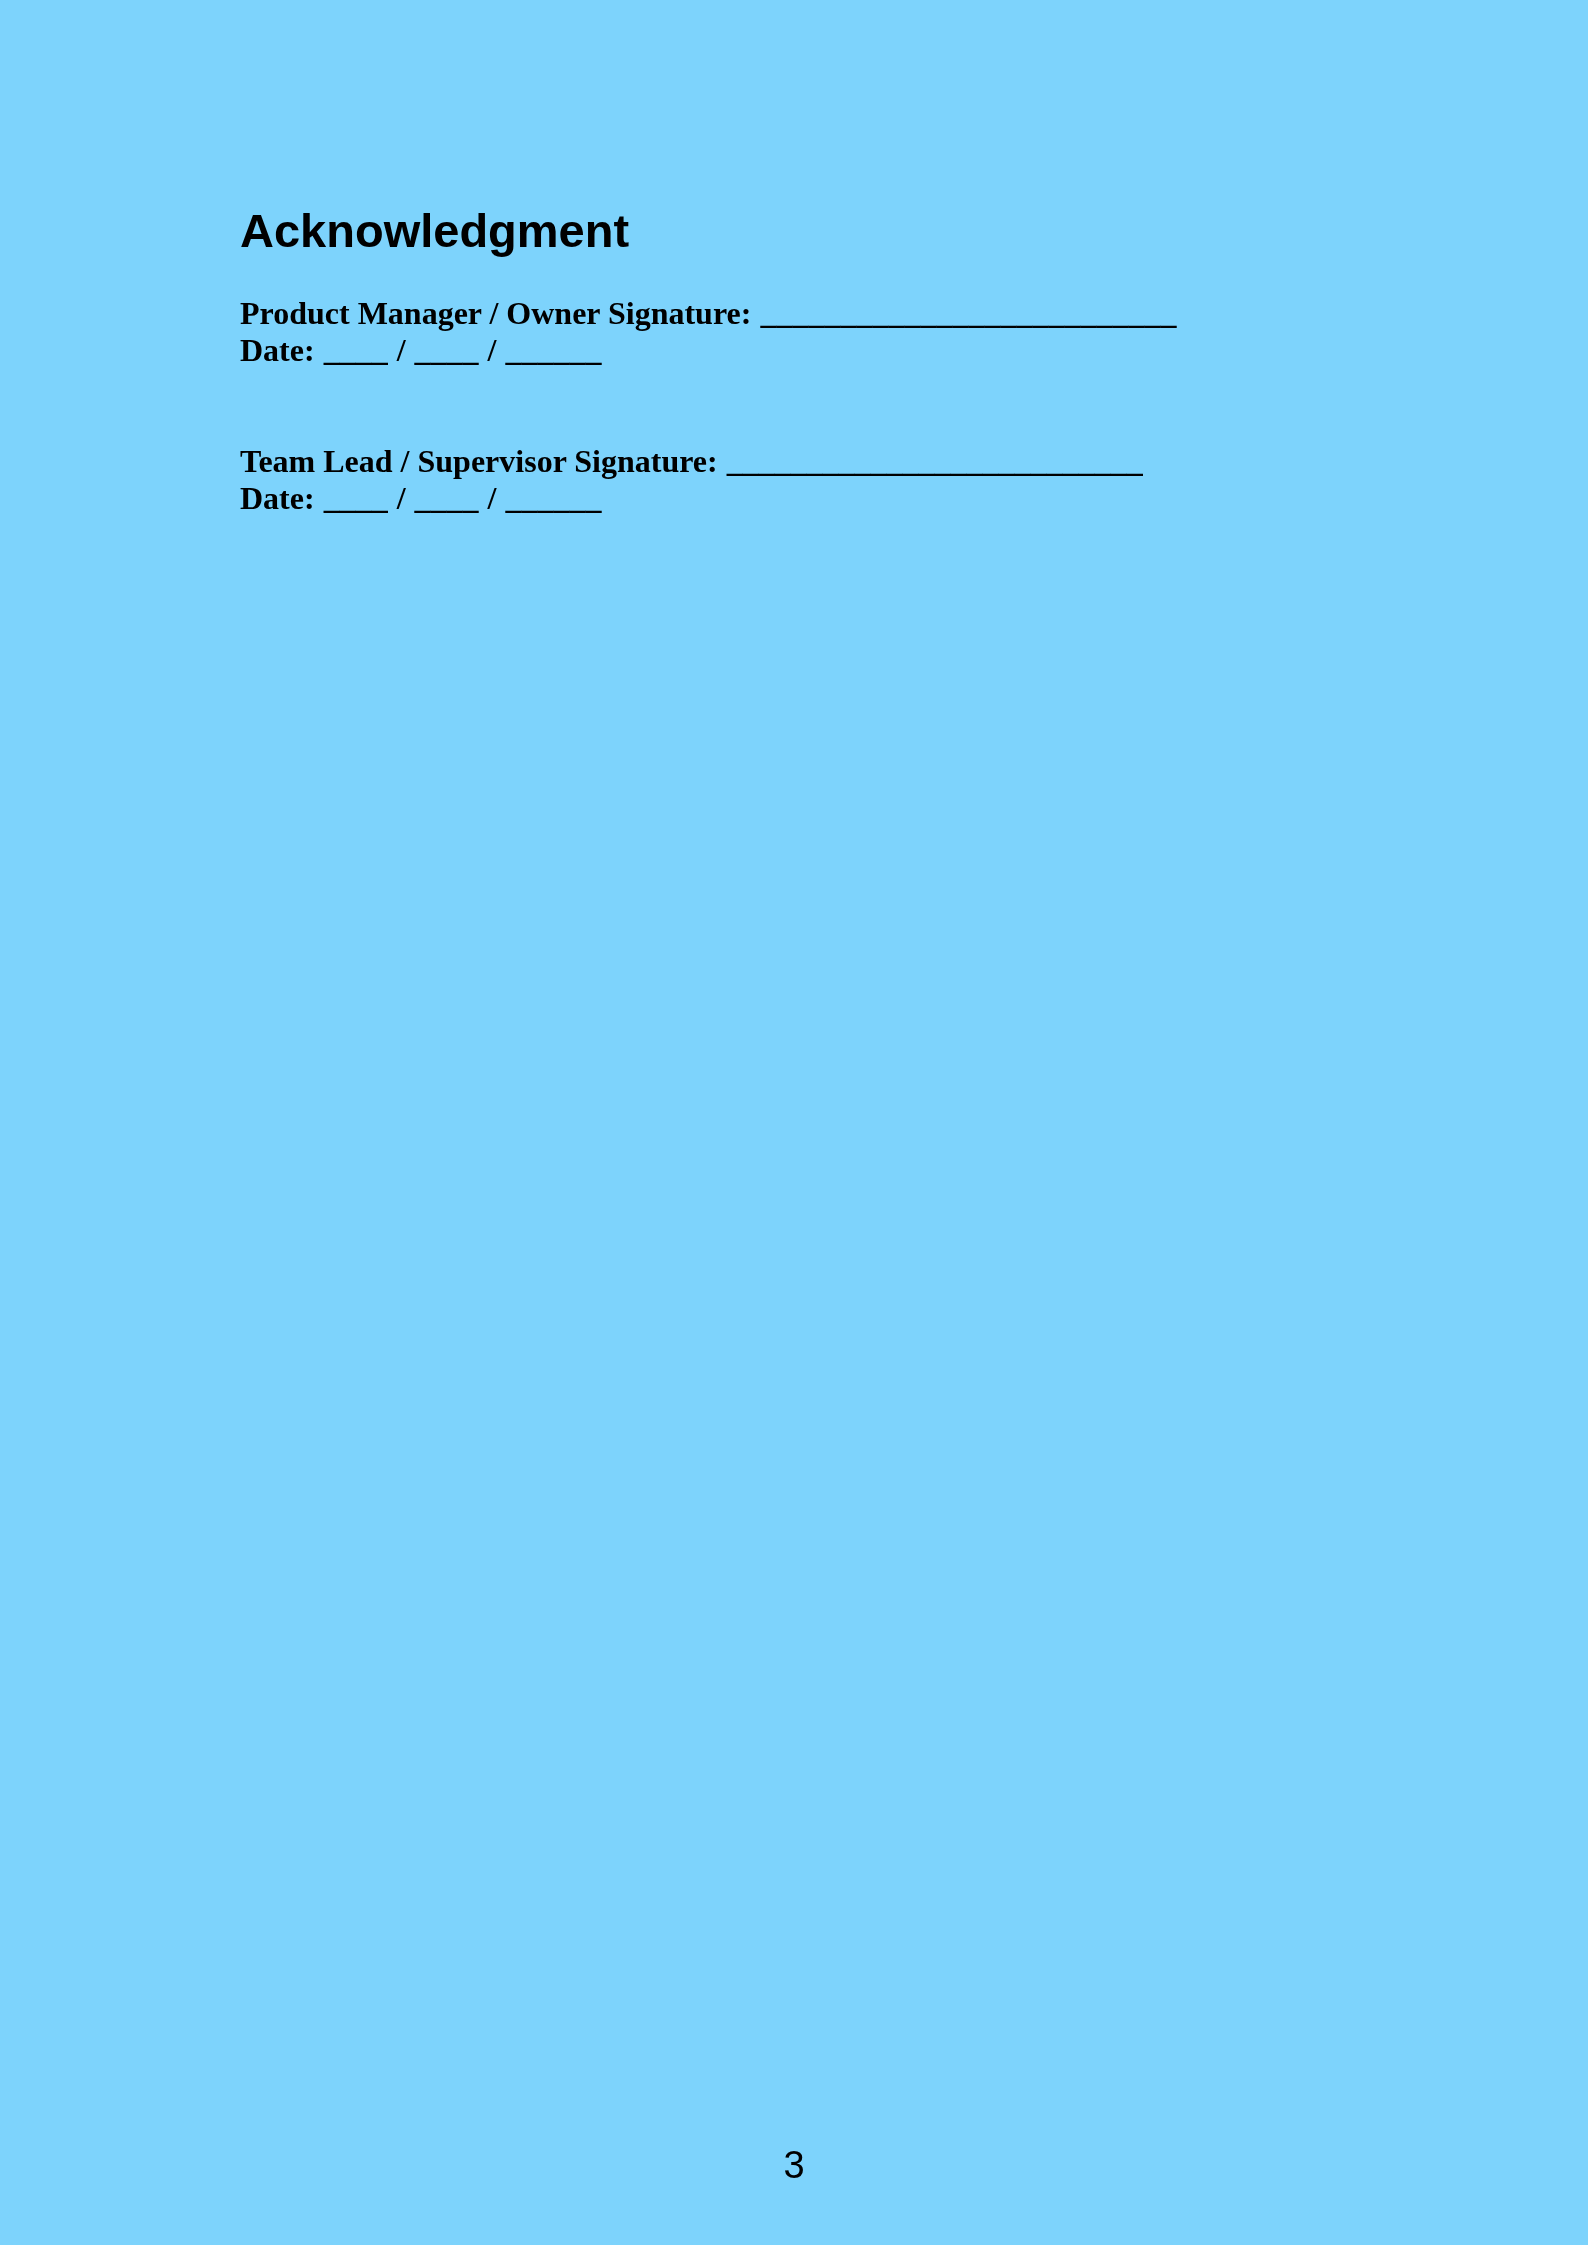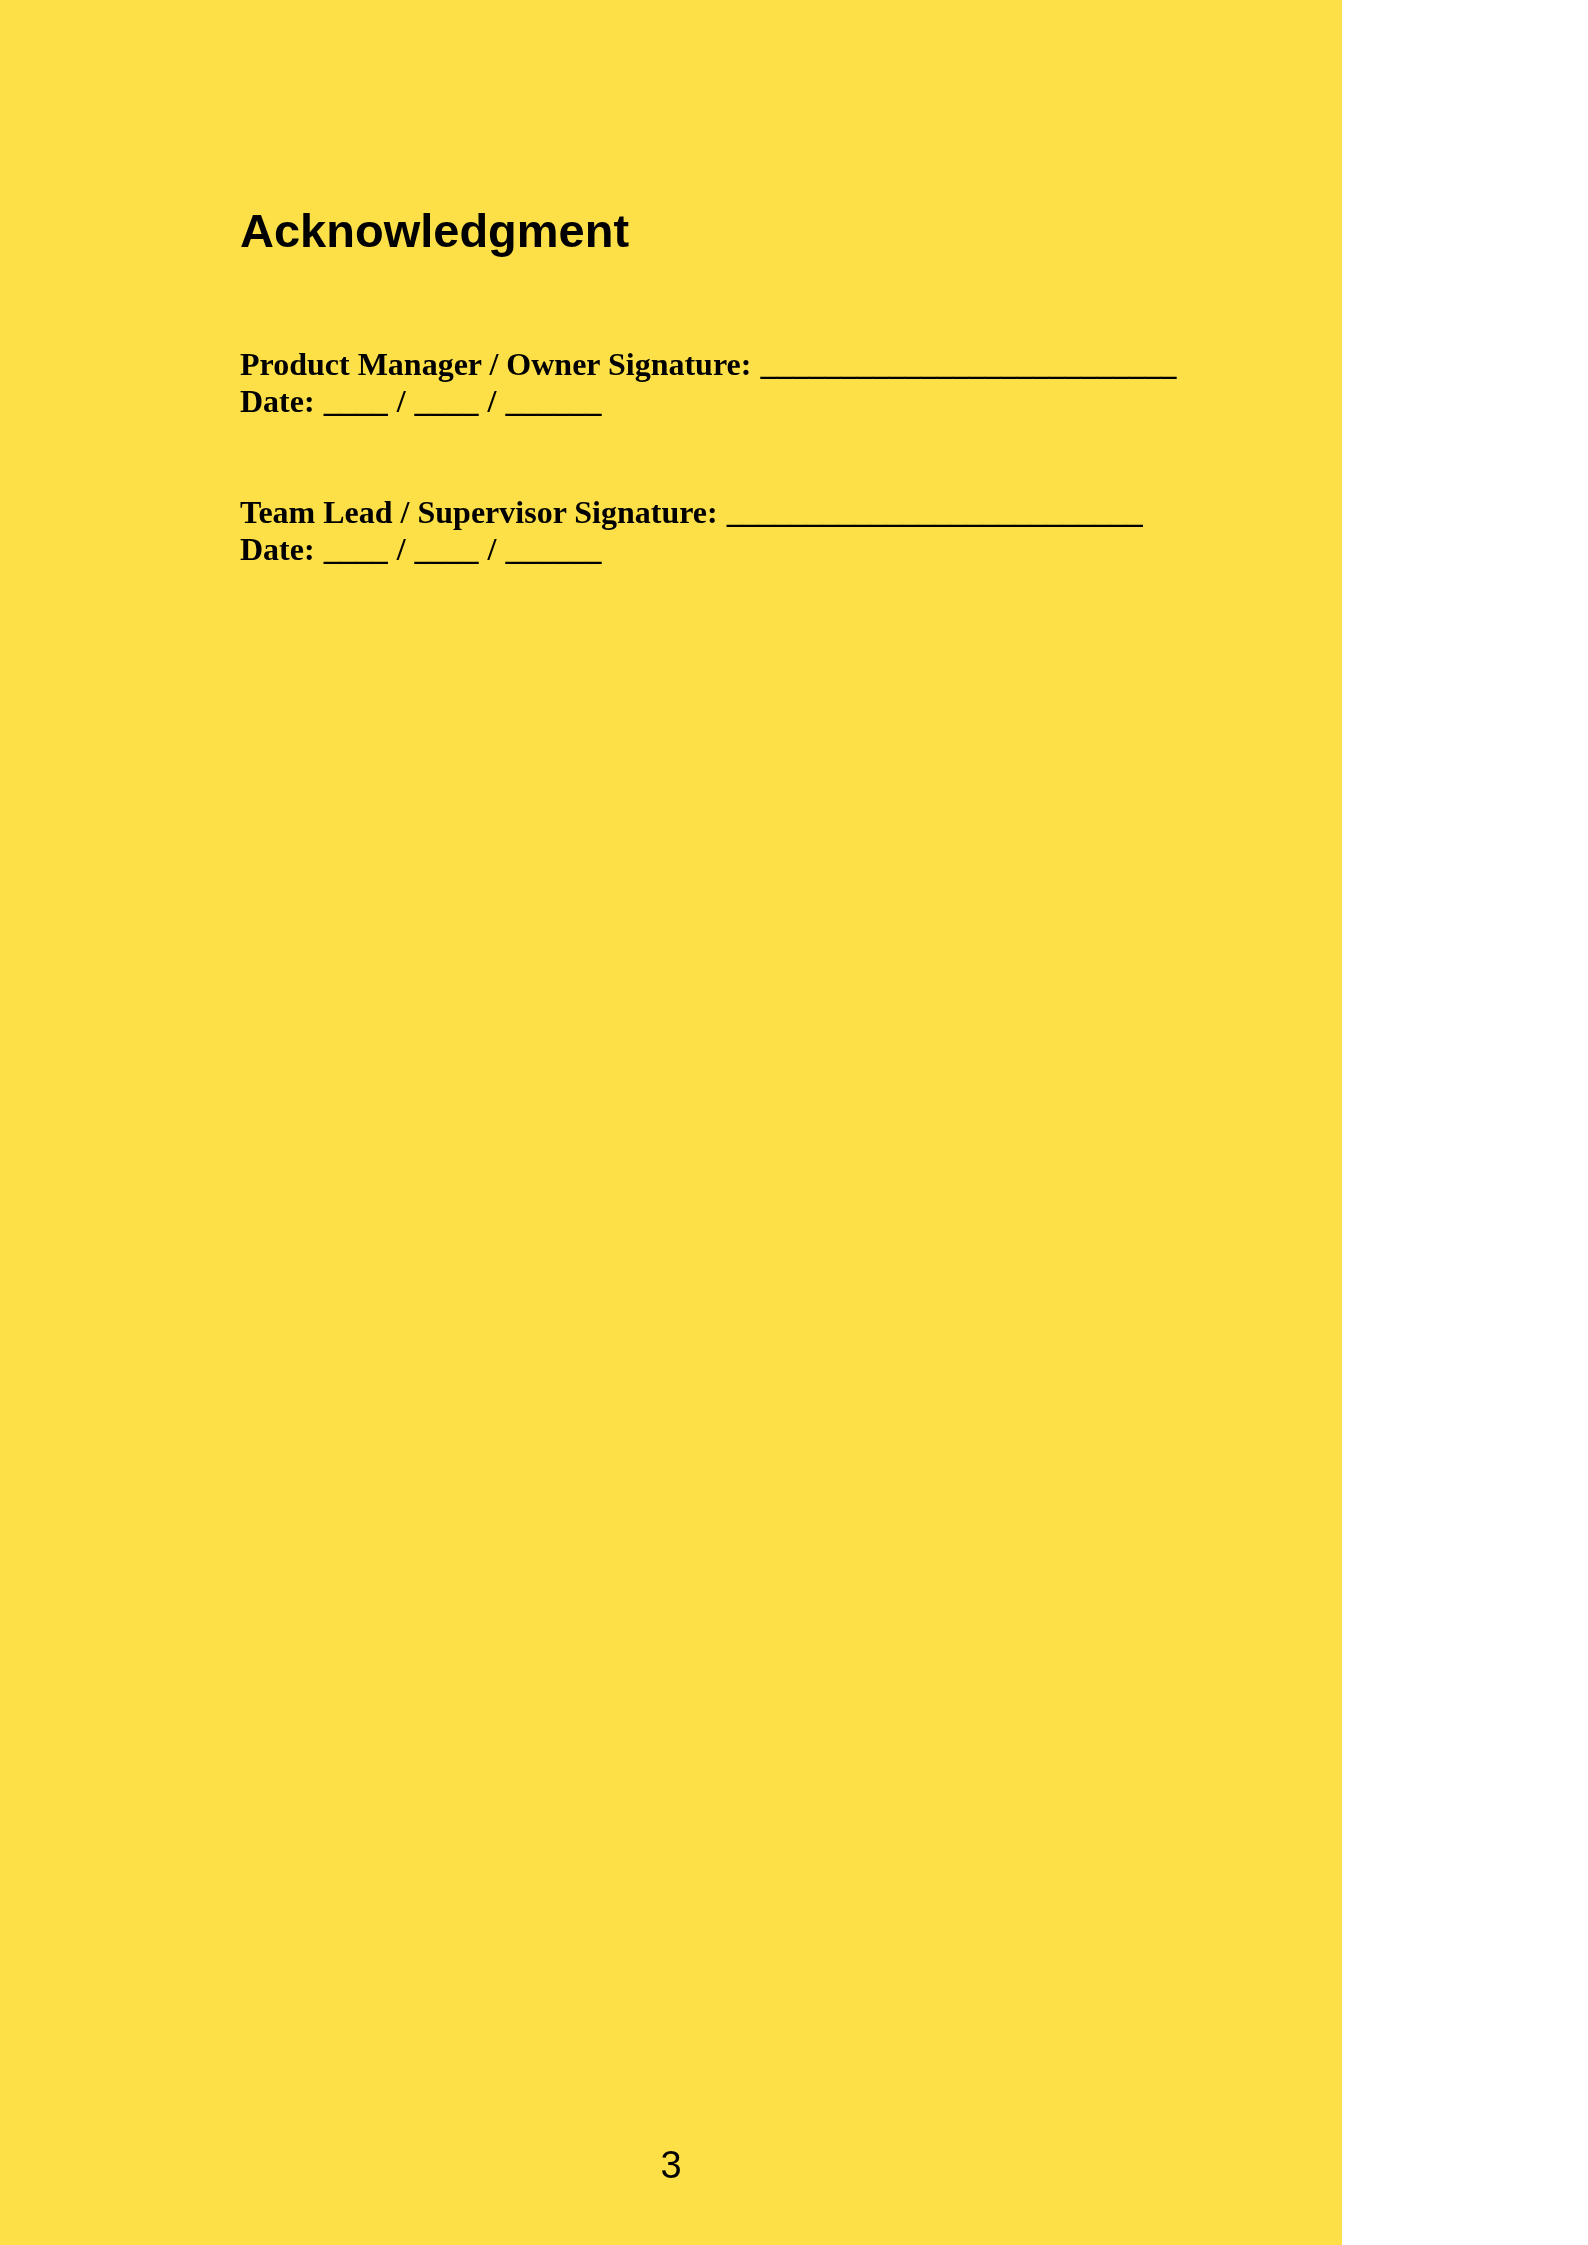--- a/index.html
+++ b/index.html
@@ -1,21 +1,21 @@
 <!DOCTYPE html>
 <html><head>
 <meta charset="utf-8">
 <style>
   * { margin: 0; padding: 0; box-sizing: border-box; }
   html, body { background: #ffffff; }
   .page {
     position: relative;
-    width: 1342px;
+    width: 1588px;
     height: 2245px;
-    background: #fde047;
+    background: #7dd3fc;
     color: #000000;
     padding: 203px 240px 0 240px;
     overflow: hidden;
   }
   .doc-title {
     font-family: "Liberation Sans", sans-serif;
     font-weight: bold;
     font-size: 47px;
     line-height: 56px;
     letter-spacing: 0px;
@@ -25,21 +25,21 @@
     font-family: "Liberation Serif", serif;
     font-weight: bold;
     font-size: 32px;
     line-height: 37px;
     color: #000000;
     display: flex;
     align-items: baseline;
     gap: 9px;
     white-space: pre;
   }
-  .sig-line { margin-top: 87px; }
+  .sig-line { margin-top: 36px; }
   .date-line { }
   .section-2 .sig-line { margin-top: 74px; }
   .blank { letter-spacing: 0px; }
   .page-number {
     position: absolute;
     top: 2143px;
     left: 0;
     width: 100%;
     text-align: center;
     font-family: "Liberation Sans", sans-serif;

